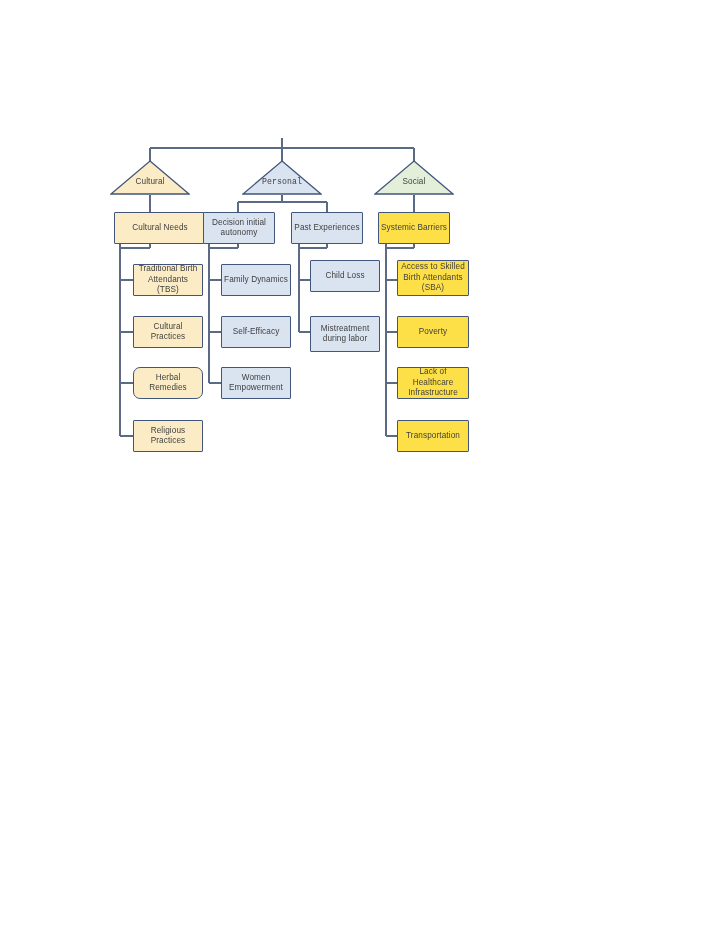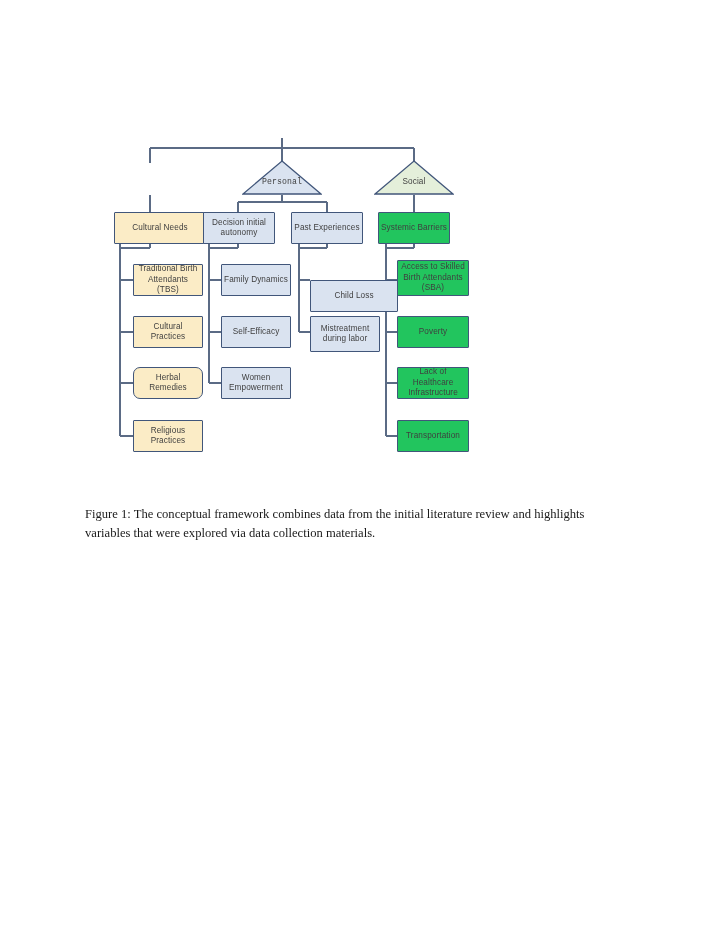--- a/index.html
+++ b/index.html
@@ -19,21 +19,21 @@
   }
   .box{
     border:1.1px solid #41567a;
     border-radius:1px;
     padding:1px 2px;
     white-space:nowrap;
   }
   .box.wrap{white-space:normal;}
   .fill-yellow{background:#fbecc6;}
   .fill-blue{background:#dae3f0;}
-  .fill-green{background:#22c55e;}
+  .fill-green{background:#fde047;}
   .hex{
     background:transparent;border:none;
     font-size:8.6px;line-height:11.6px;
   }
   .hex .hexshape{position:absolute;left:0;top:0;width:100%;height:100%;}
   .hex .hexlabel{position:relative;z-index:2;}
   .tri{background:transparent;border:none;}
   .tri .trishape{position:absolute;left:0;top:0;width:100%;height:100%;}
   .tri .trilabel{position:relative;z-index:2;font-size:8.2px;}
   .clip{overflow:hidden;}
@@ -91,20 +91,26 @@
       <line x1="414" y1="244" x2="414" y2="248"></line>
       <line x1="386" y1="248" x2="414" y2="248"></line>
       <line x1="386" y1="280" x2="397" y2="280"></line>
       <line x1="386" y1="332" x2="397" y2="332"></line>
       <line x1="386" y1="383" x2="397" y2="383"></line>
       <line x1="386" y1="436" x2="397" y2="436"></line>
     </g>
   </svg>
 
 
+  <div class="node tri" style="left:110px;top:160px;width:80px;height:35px;">
+    <svg class="trishape" viewBox="0 0 80 35" preserveAspectRatio="none">
+      <polygon points="40,1 79,34 1,34" fill="#fbecc6" stroke="#41567a" stroke-width="1.3"></polygon>
+    </svg>
+    <span class="trilabel" style="margin-top:10px;">Cultural</span>
+  </div>
 
   <div class="node tri" style="left:242px;top:160px;width:80px;height:35px;">
     <svg class="trishape" viewBox="0 0 80 35" preserveAspectRatio="none">
       <polygon points="40,1 79,34 1,34" fill="#dae3f0" stroke="#41567a" stroke-width="1.3"></polygon>
     </svg>
     <span class="trilabel" style="margin-top:10px;font-family:Liberation Mono, monospace;">Personal</span>
   </div>
 
   <div class="node tri" style="left:374px;top:160px;width:80px;height:35px;">
     <svg class="trishape" viewBox="0 0 80 35" preserveAspectRatio="none">
@@ -145,35 +151,34 @@
   <div class="node box wrap fill-blue" style="left:221px;top:264px;width:70px;height:32px;">
     <span>Family Dynamics</span>
   </div>
   <div class="node box wrap fill-blue" style="left:221px;top:316px;width:70px;height:32px;">
     <span>Self-Efficacy</span>
   </div>
   <div class="node box wrap fill-blue" style="left:221px;top:367px;width:70px;height:32px;">
     <span>Women Empowerment</span>
   </div>
 
-  <div class="node box wrap fill-blue" style="left:310px;top:280px;width:88px;height:32px;">
+  <div class="node box wrap fill-blue" style="left:310px;top:260px;width:70px;height:32px;">
     <span>Child Loss</span>
   </div>
   <div class="node box wrap fill-blue" style="left:310px;top:316px;width:70px;height:36px;">
     <span>Mistreatment during labor</span>
   </div>
 
   <div class="node box wrap fill-green clip" style="left:397px;top:260px;width:72px;height:36px;">
     <span>Access to Skilled Birth Attendants (SBA)</span>
   </div>
   <div class="node box wrap fill-green" style="left:397px;top:316px;width:72px;height:32px;">
     <span>Poverty</span>
   </div>
   <div class="node box wrap fill-green clip" style="left:397px;top:367px;width:72px;height:32px;">
     <span>Lack of Healthcare Infrastructure</span>
   </div>
   <div class="node box wrap fill-green" style="left:397px;top:420px;width:72px;height:32px;">
     <span>Transportation</span>
   </div>
 
-  <div id="caption">Figure 1: The conceptual framework combines data from the initial literature review and highlights variables that were explored via data collection materials.</div>
 
 </div>
 
 </body></html>

